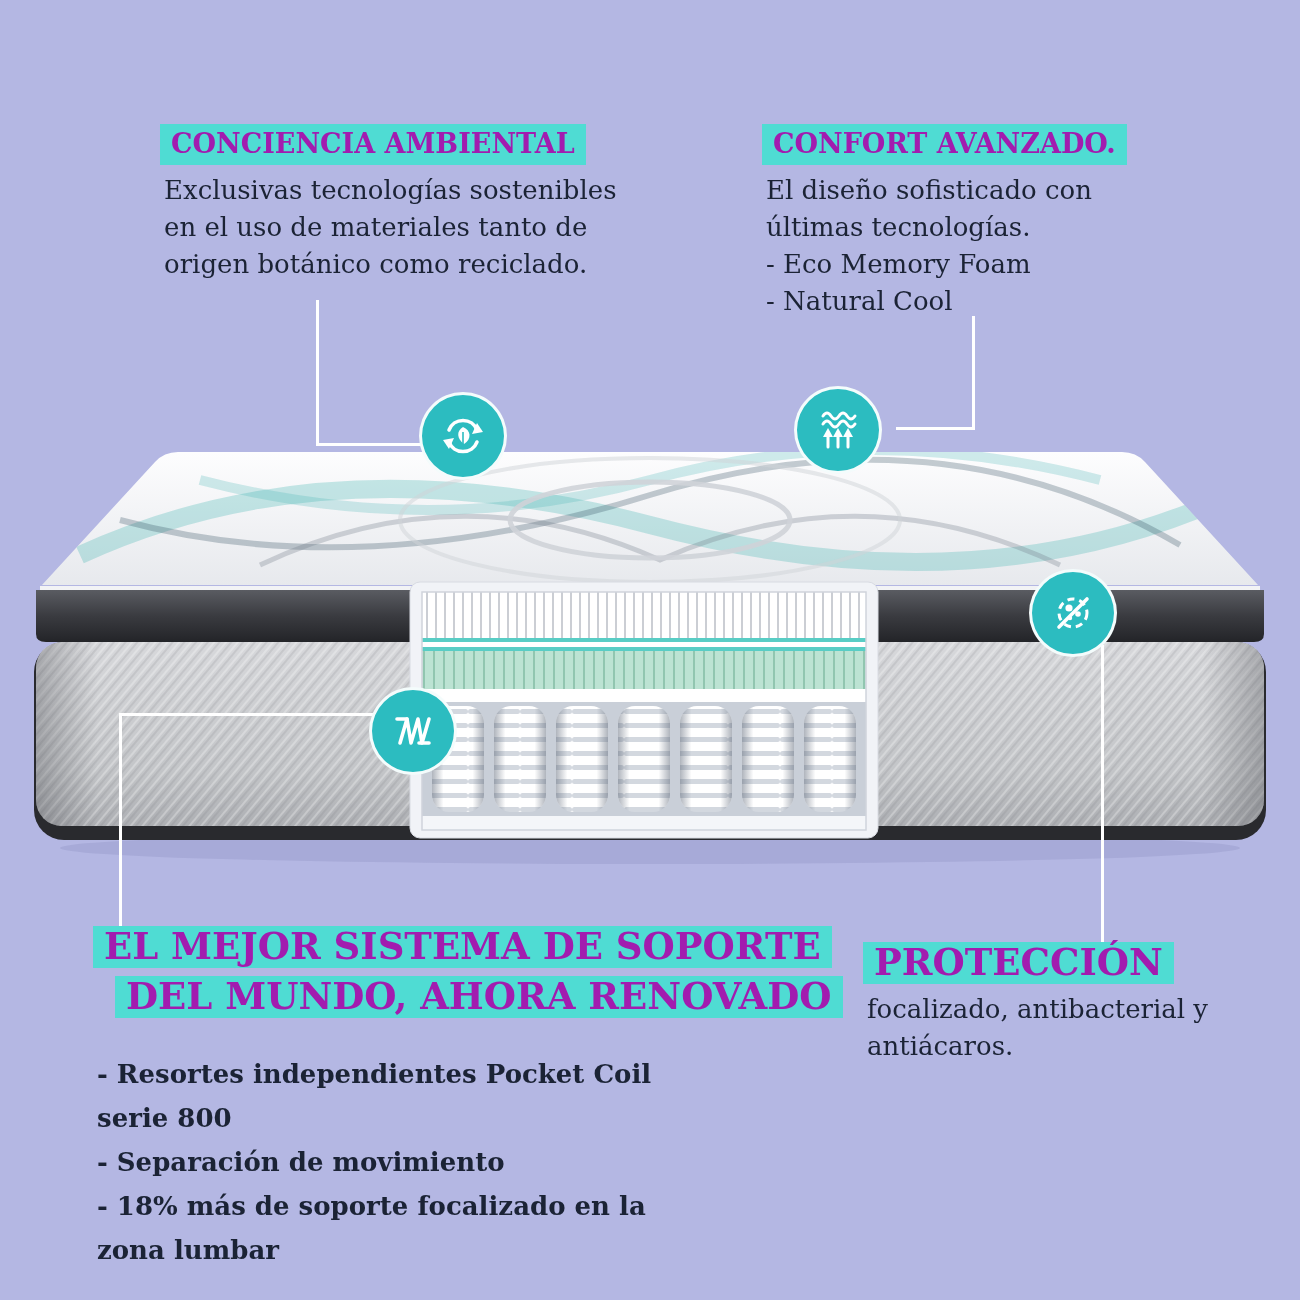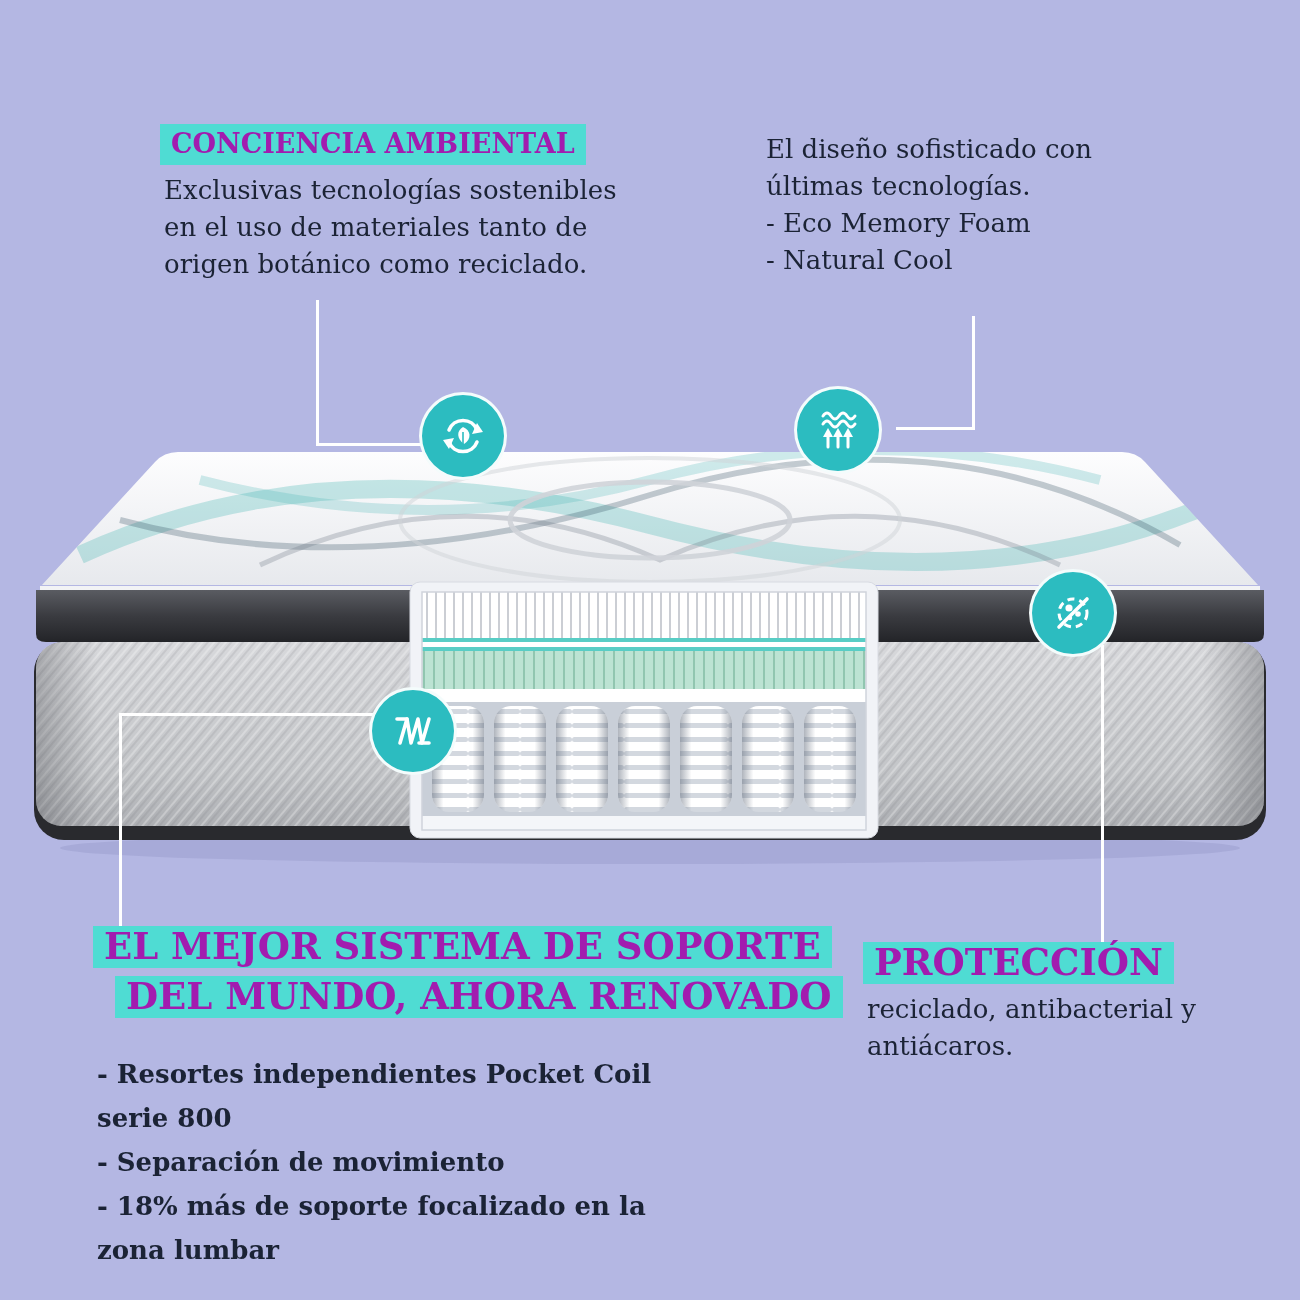--- a/index.html
+++ b/index.html
@@ -215,20 +215,21 @@
   </div>
 
   <div class="callout" style="left:160px; top:124px">
     <span class="hl hl-md">CONCIENCIA AMBIENTAL</span>
     <div class="body-text">Exclusivas tecnologías sostenibles
 en el uso de materiales tanto de
 origen botánico como reciclado.</div>
   </div>
 
   <div class="callout" style="left:762px; top:124px">
+    <span class="hl hl-md">CONFORT AVANZADO.</span>
     <div class="body-text">El diseño sofisticado con
 últimas tecnologías.
 - Eco Memory Foam
 - Natural Cool</div>
   </div>
 
   <div class="callout" style="left:93px; top:926px">
     <div>
       <span class="hl hl-lg">EL MEJOR SISTEMA DE SOPORTE</span>
     </div>
@@ -237,17 +238,17 @@
     </div>
     <div class="body-text body-wide mt-lg">- Resortes independientes Pocket Coil
 serie 800
 - Separación de movimiento
 - 18% más de soporte focalizado en la
 zona lumbar</div>
   </div>
 
   <div class="callout" style="left:863px; top:942px">
     <span class="hl hl-lg">PROTECCIÓN</span>
-    <div class="body-text">reciclado, antibacterial y
+    <div class="body-text">focalizado, antibacterial y
 antiácaros.</div>
   </div>
 
 </div>
 
 </body></html>

